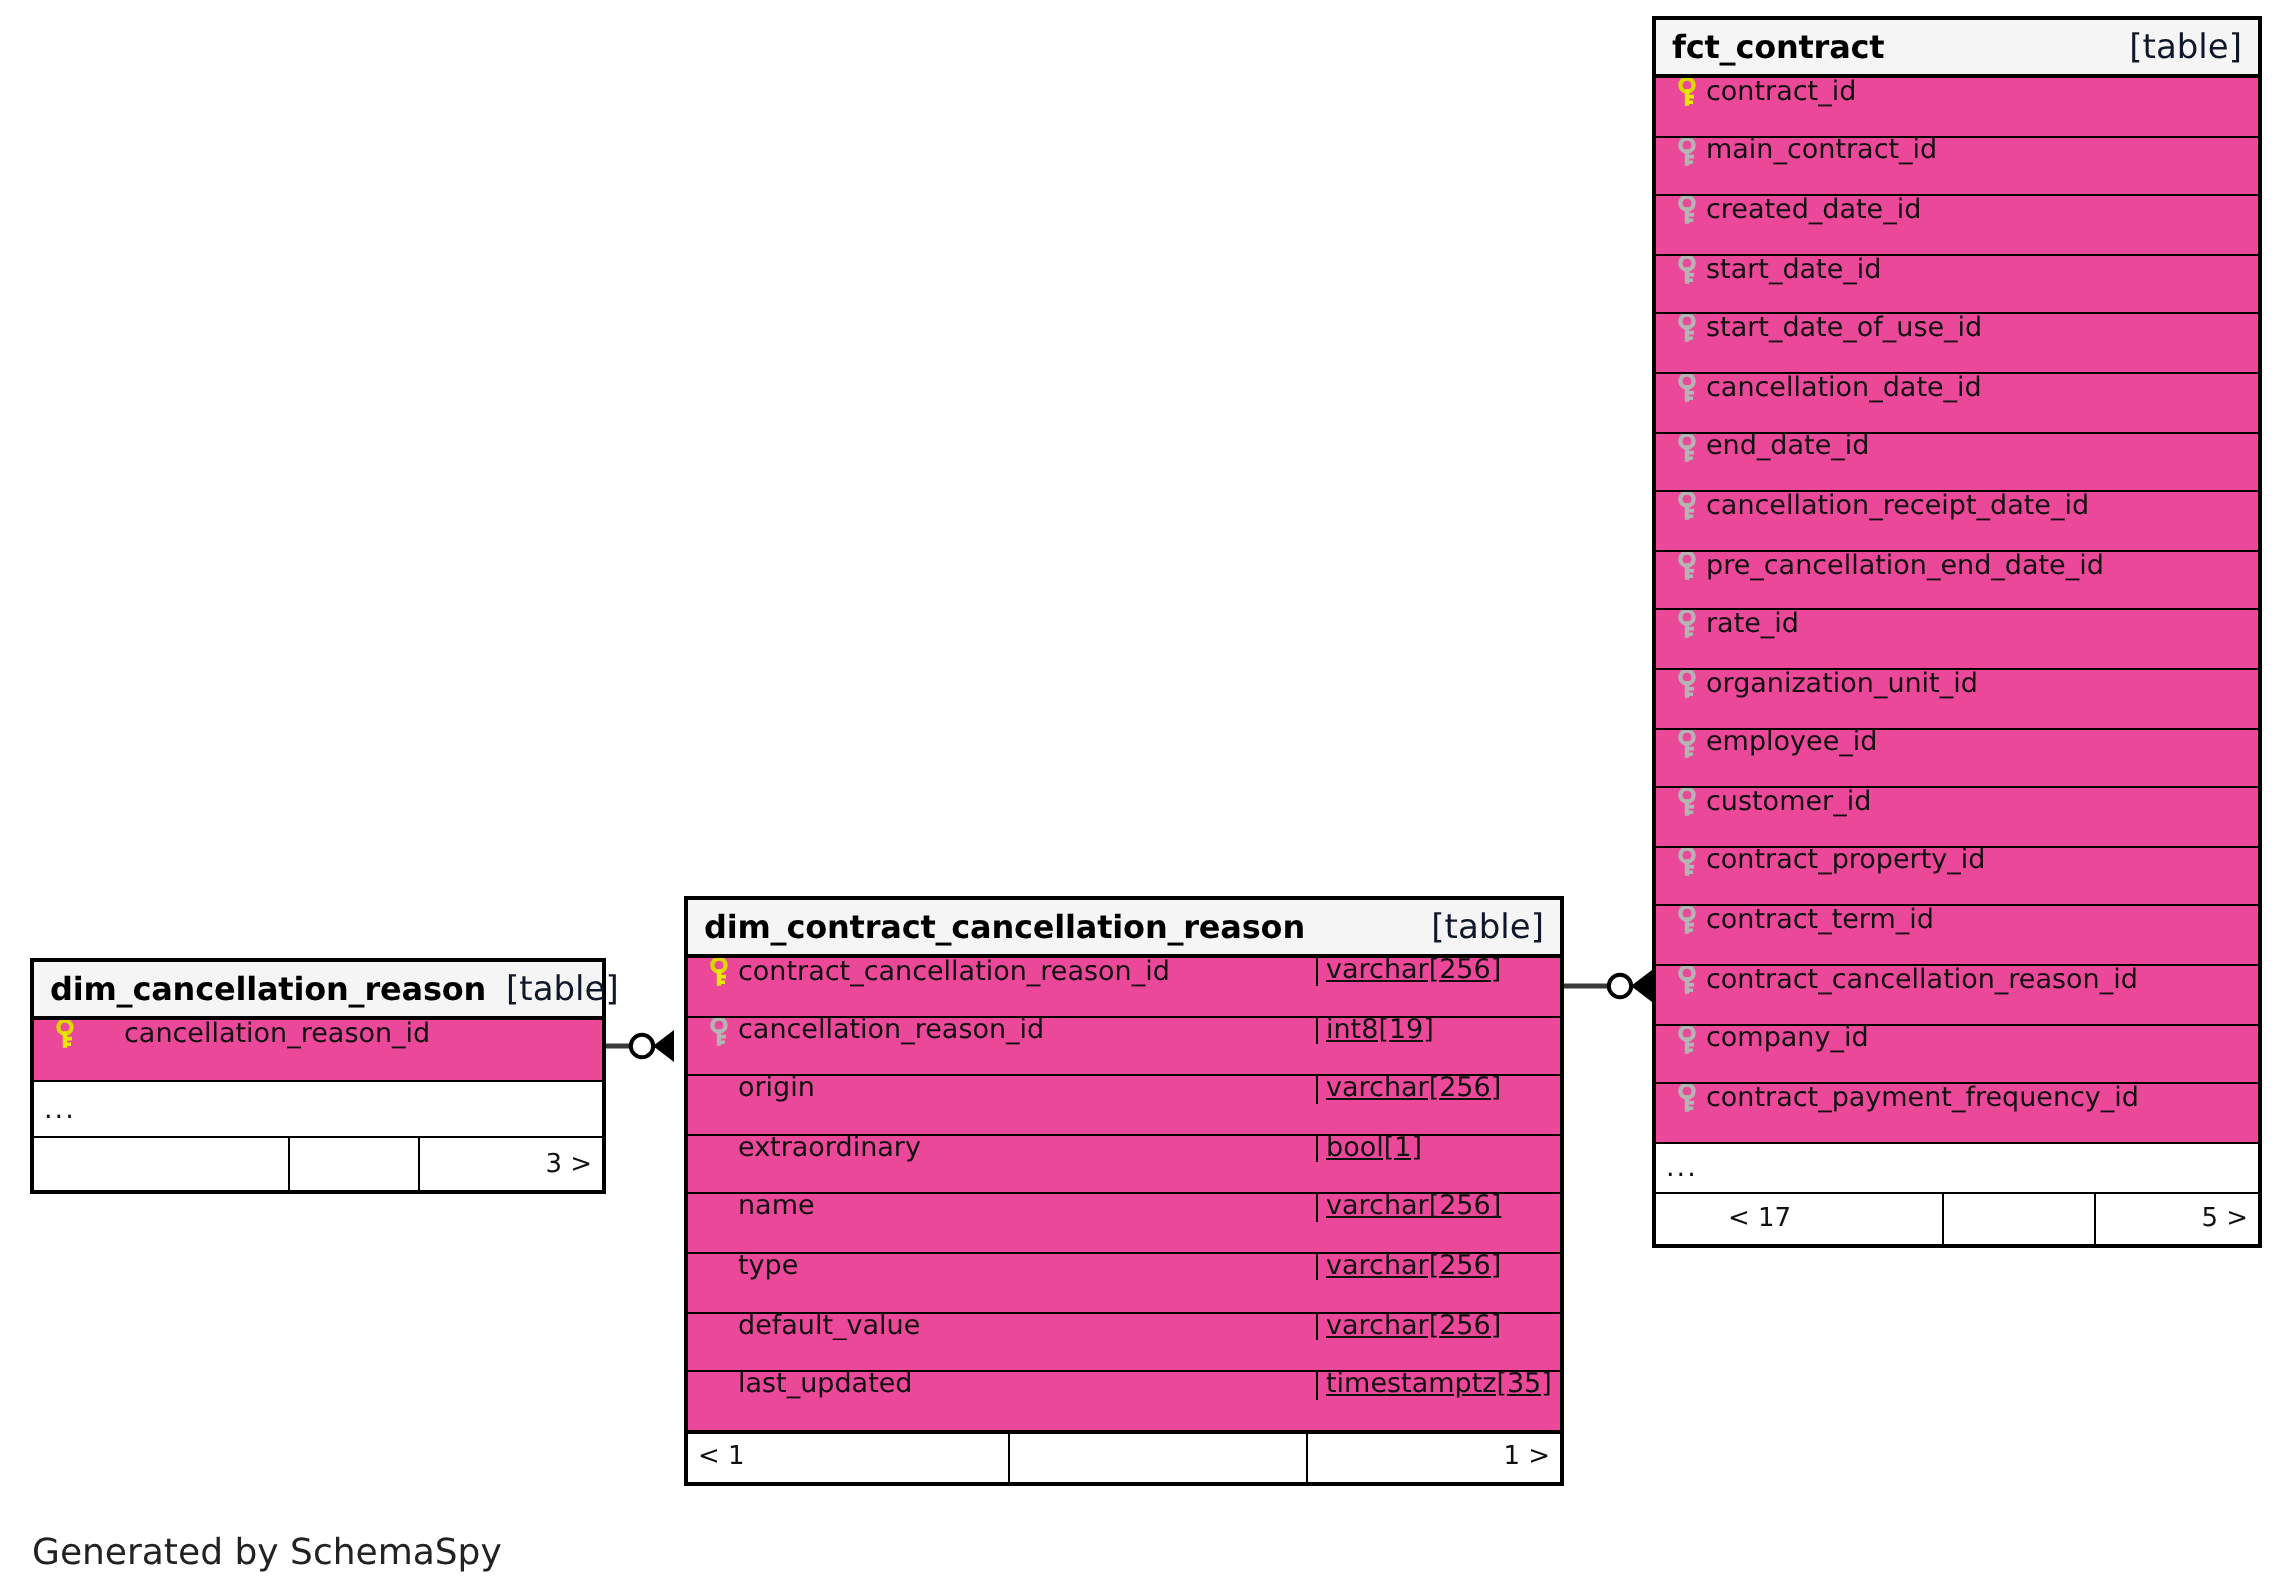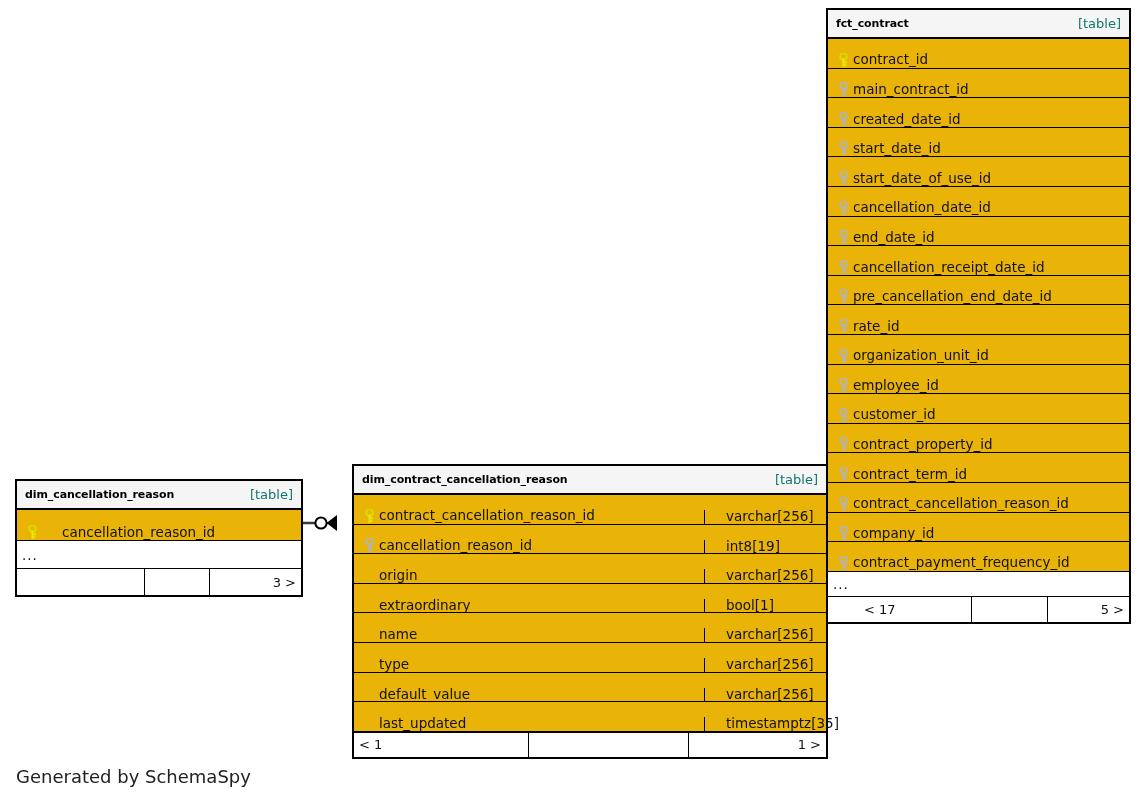--- a/index.html
+++ b/index.html
@@ -40,57 +40,58 @@
     justify-content: space-between;
     background: #f5f5f5;
     border-bottom: 2px solid #000000;
     box-sizing: border-box;
     padding: 0 8px;
     height: 29px;
     white-space: nowrap;
   }
   .entity-title {
     font-weight: bold;
-    font-size: 11px;
+    font-size: 16px;
     color: #000000;
     letter-spacing: -0.1px;
   }
   .entity-tag {
-    font-size: 13px;
-    color: #0f766e;
+    font-size: 17px;
+    color: #0f172a;
     padding-left: 10px;
   }
 
   .col-row {
     display: flex;
-    align-items: flex-end;
+    align-items: flex-start;
     border-bottom: 1.5px solid #000000;
     box-sizing: border-box;
     height: 29.6px;
-    background: #eab308;
+    background: #ec4899;
   }
   .col-row:last-child { border-bottom: none; }
 
   .col-name {
     display: flex;
     align-items: center;
     flex: 1 1 auto;
     min-width: 0;
     padding-left: 6px;
     white-space: nowrap;
     overflow: hidden;
   }
   .col-type {
     display: flex;
     align-items: center;
     flex: 0 0 auto;
-    padding-left: 21px;
+    padding-left: 4px;
     border-left: 1.5px solid #000000;
     box-sizing: border-box;
     white-space: nowrap;
+    text-decoration: underline;
   }
 
   
   .keyslot {
     width: 19px;
     flex: 0 0 19px;
     display: flex;
     align-items: center;
     justify-content: center;
   }
@@ -195,21 +196,21 @@
 
     <div class="ellipsis-row">...</div>
 
     <div class="foot-row" style="height:26px;">
       <div class="foot-cell foot-left" style="width:45%;"></div>
       <div class="foot-cell foot-mid" style="width:23%;"></div>
       <div class="foot-cell foot-right" style="width:32%;">3 &gt;</div>
     </div>
   </div>
 
-  <div class="entity" id="tbl-dim_contract_cancellation_reason" style="left:352px; top:448px; width:476px;margin-top:16px;">
+  <div class="entity" id="tbl-dim_contract_cancellation_reason" style="left:342px; top:448px; width:440px;">
     <div class="entity-header">
       <span class="entity-title">dim_contract_cancellation_reason</span>
       <span class="entity-tag">[table]</span>
     </div>
 
     <div class="col-row">
       <div class="col-name">
         <span class="keyslot">
           <svg class="key-svg" width="11" height="15" viewBox="0 0 11 15">
             <circle cx="5.5" cy="3.6" r="3.3" fill="none" stroke="#d9d900" stroke-width="2.1"></circle>

